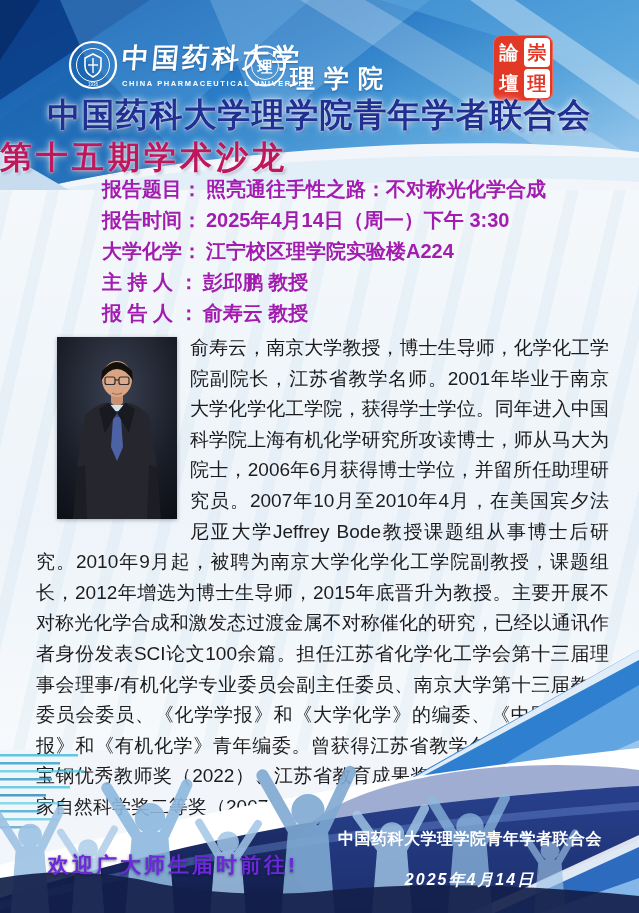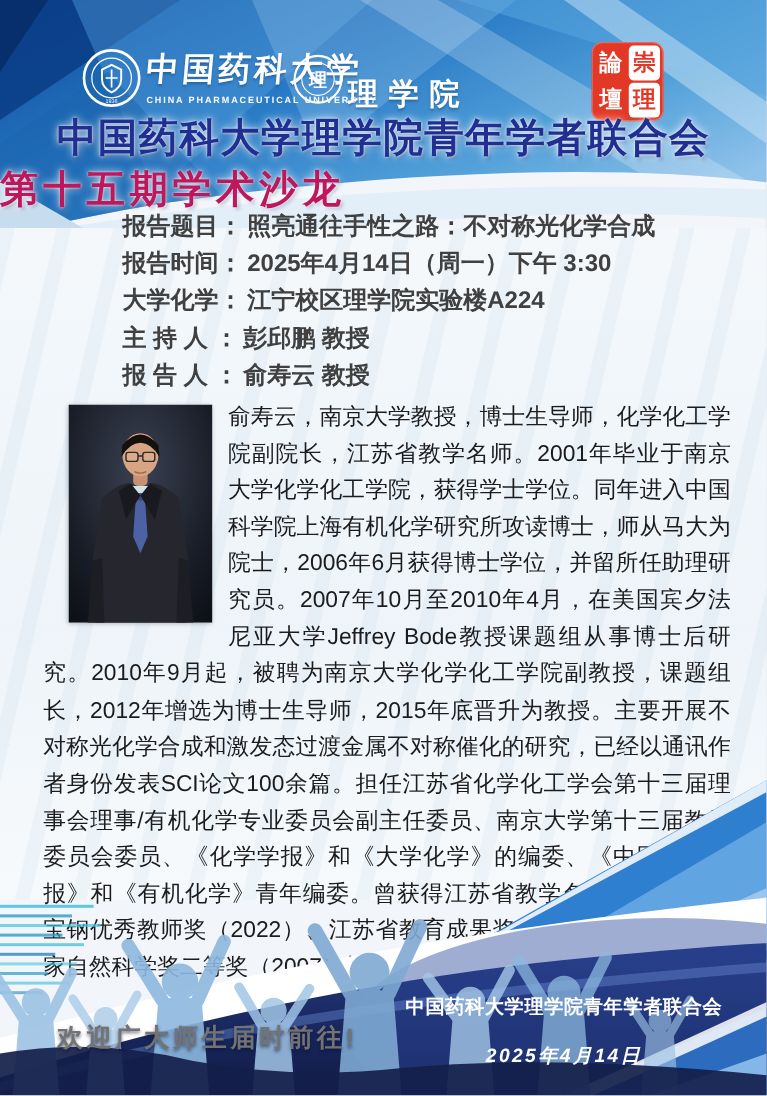--- a/index.html
+++ b/index.html
@@ -59,39 +59,39 @@
   .title2{
     left:0;top:136px;width:639px;text-align:left;
     font-size:32px;font-weight:bold;color:#be185d;letter-spacing:4px;
     text-shadow:0 0 7px rgba(255,255,255,.95),0 0 2px rgba(255,255,255,.9),2px 2px 3px rgba(15,25,90,.30);
     white-space:nowrap;
   }
 
   
   .info{left:102px;top:174px;width:500px;}
   .info-row{
-    height:31px;line-height:31px;font-size:20px;font-weight:bold;color:#404040;
+    height:31px;line-height:31px;font-size:20px;font-weight:bold;color:#a21caf;
     white-space:nowrap;
   }
   .info-row .lbl{margin-right:4px;}
 
   
   .bio{
     left:36px;top:333px;width:573px;
     font-size:19px;line-height:30.6px;color:#1c1c1e;
     text-align:justify;font-weight:500;
   }
   .portrait{
     float:left;width:120px;height:182px;margin:4px 13px 4px 21px;
     box-shadow:0 1px 4px rgba(20,30,60,.35);
   }
 
   
   .footer-welcome{
-    left:48px;top:851px;width:290px;color:#737373;
+    left:48px;top:851px;width:290px;color:#6d28d9;
     font-size:21px;font-weight:bold;letter-spacing:3px;white-space:nowrap;
     text-shadow:0 1px 3px rgba(5,15,50,.6);
   }
   .footer-right{left:332px;top:829px;width:276px;text-align:center;color:#fff;}
   .footer-org{font-size:16px;font-weight:bold;letter-spacing:.5px;white-space:nowrap;}
   .footer-date{font-size:16px;font-weight:bold;letter-spacing:2px;margin-top:20px;font-style:italic;}
 </style>
 </head>
 <body>
 

